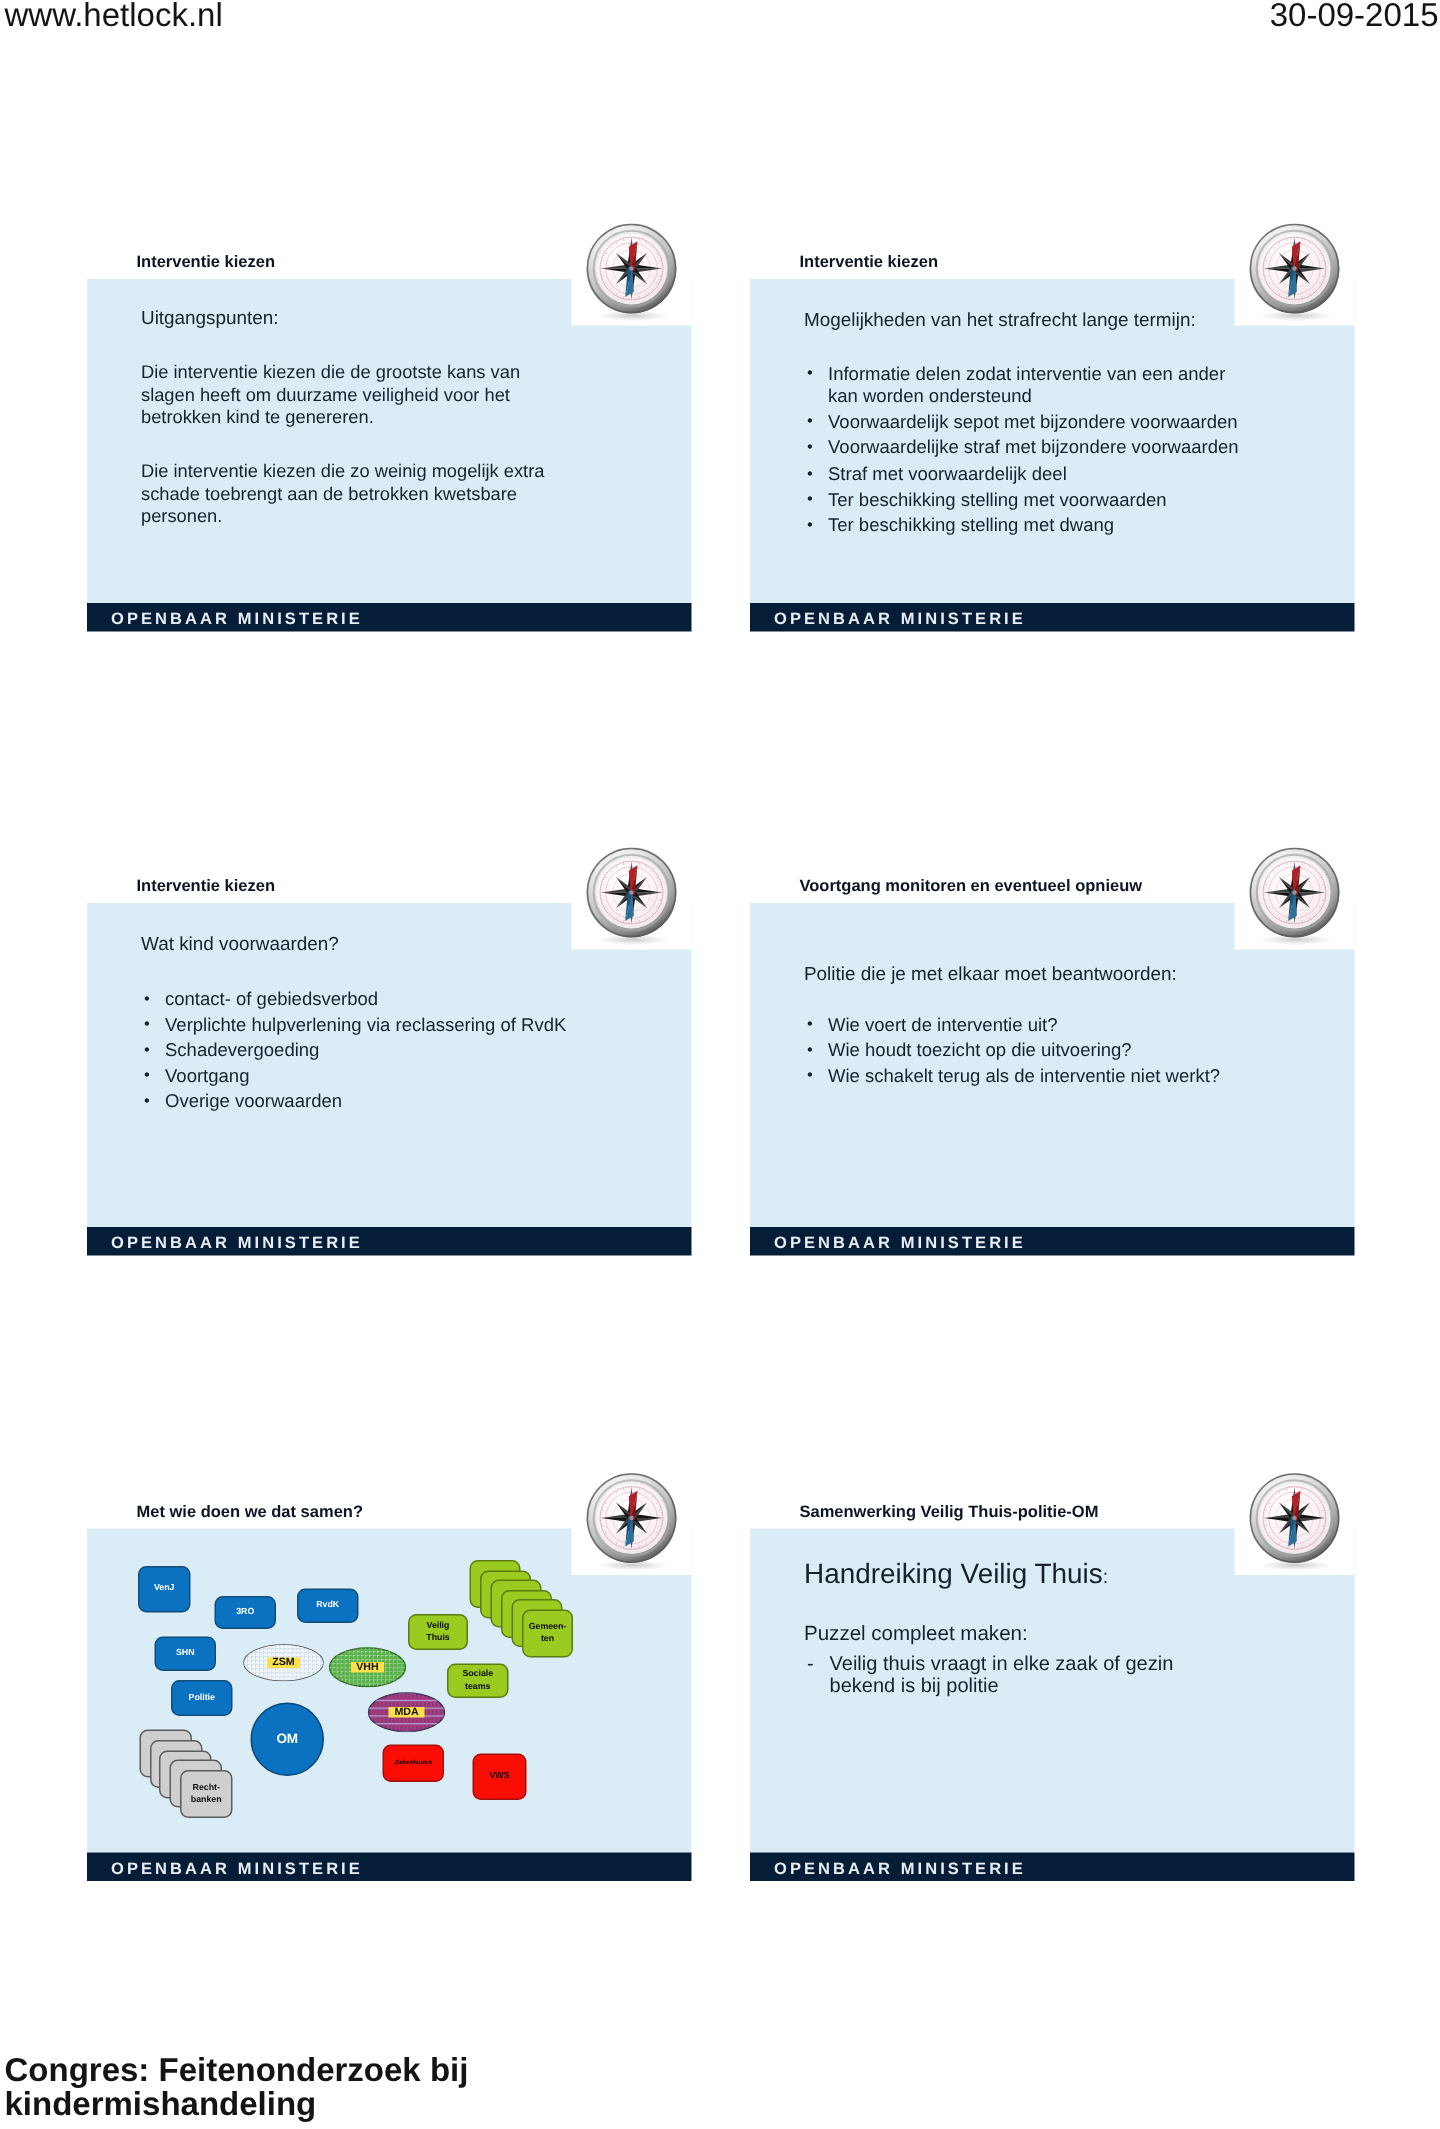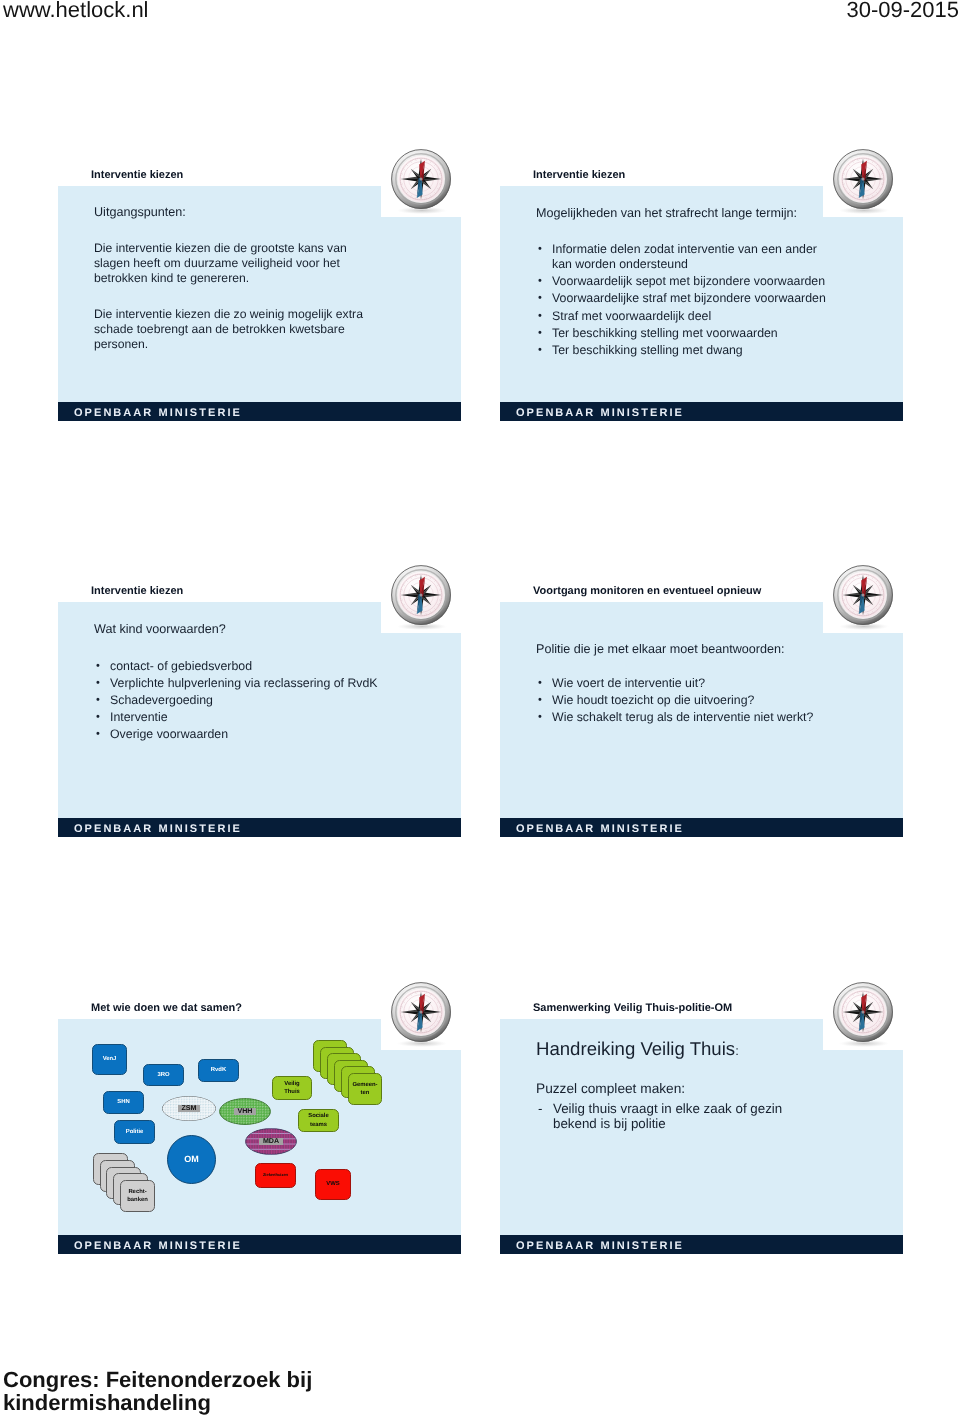--- a/index.html
+++ b/index.html
@@ -40,21 +40,21 @@
 .nd.dark .ndl{color:#0d0d0d;}
 .nd.grn{border-color:#5c7c13;}
 .nd.gry{border-color:#5c5c5c;}
 .nd.red{border-color:#a2110a;}
 .nd.zsm{border-color:#4b4b4b;}
 .nd.vhh{border-color:#2c6b1f;}
 .nd.mda{border-color:#2f2f52;}
 .nd.tiny .ndl{font-size:4px;}
 .nd.big .ndl{font-size:9px;}
 .nd.circle{align-items:center;}
-.nd.onbox .ndl{background:#a3a3a3;padding:0.9px 4px 1.3px;color:#111;line-height:5.4px;font-size:7.1px;}
+.nd.onbox .ndl{background:#fde047;padding:0.9px 4px 1.3px;color:#111;line-height:5.4px;font-size:7.1px;}
 .nd.ellipse{background:none !important;}
 .nd.ellipse svg{position:absolute;left:0;top:0;width:100%;height:100%;}
 .nd.ellipse{border:none !important;}
 </style>
 </head>
 <body>
 
 <svg width="0" height="0" style="position:absolute" aria-hidden="true">
     <defs>
       <radialGradient id="cg1" cx="37%" cy="26%" r="80%">
@@ -271,21 +271,21 @@
         <li>
           <span class="bp">•</span>
           <span class="txt2">Verplichte hulpverlening via reclassering of RvdK</span>
         </li>
         <li>
           <span class="bp">•</span>
           <span class="txt2">Schadevergoeding</span>
         </li>
         <li>
           <span class="bp">•</span>
-          <span class="txt2">Interventie</span>
+          <span class="txt2">Voortgang</span>
         </li>
         <li>
           <span class="bp">•</span>
           <span class="txt2">Overige voorwaarden</span>
         </li>
       </ul>
   <div class="sl-bar">
         <span class="sl-om">OPENBAAR MINISTERIE</span>
       </div>
 </div>

